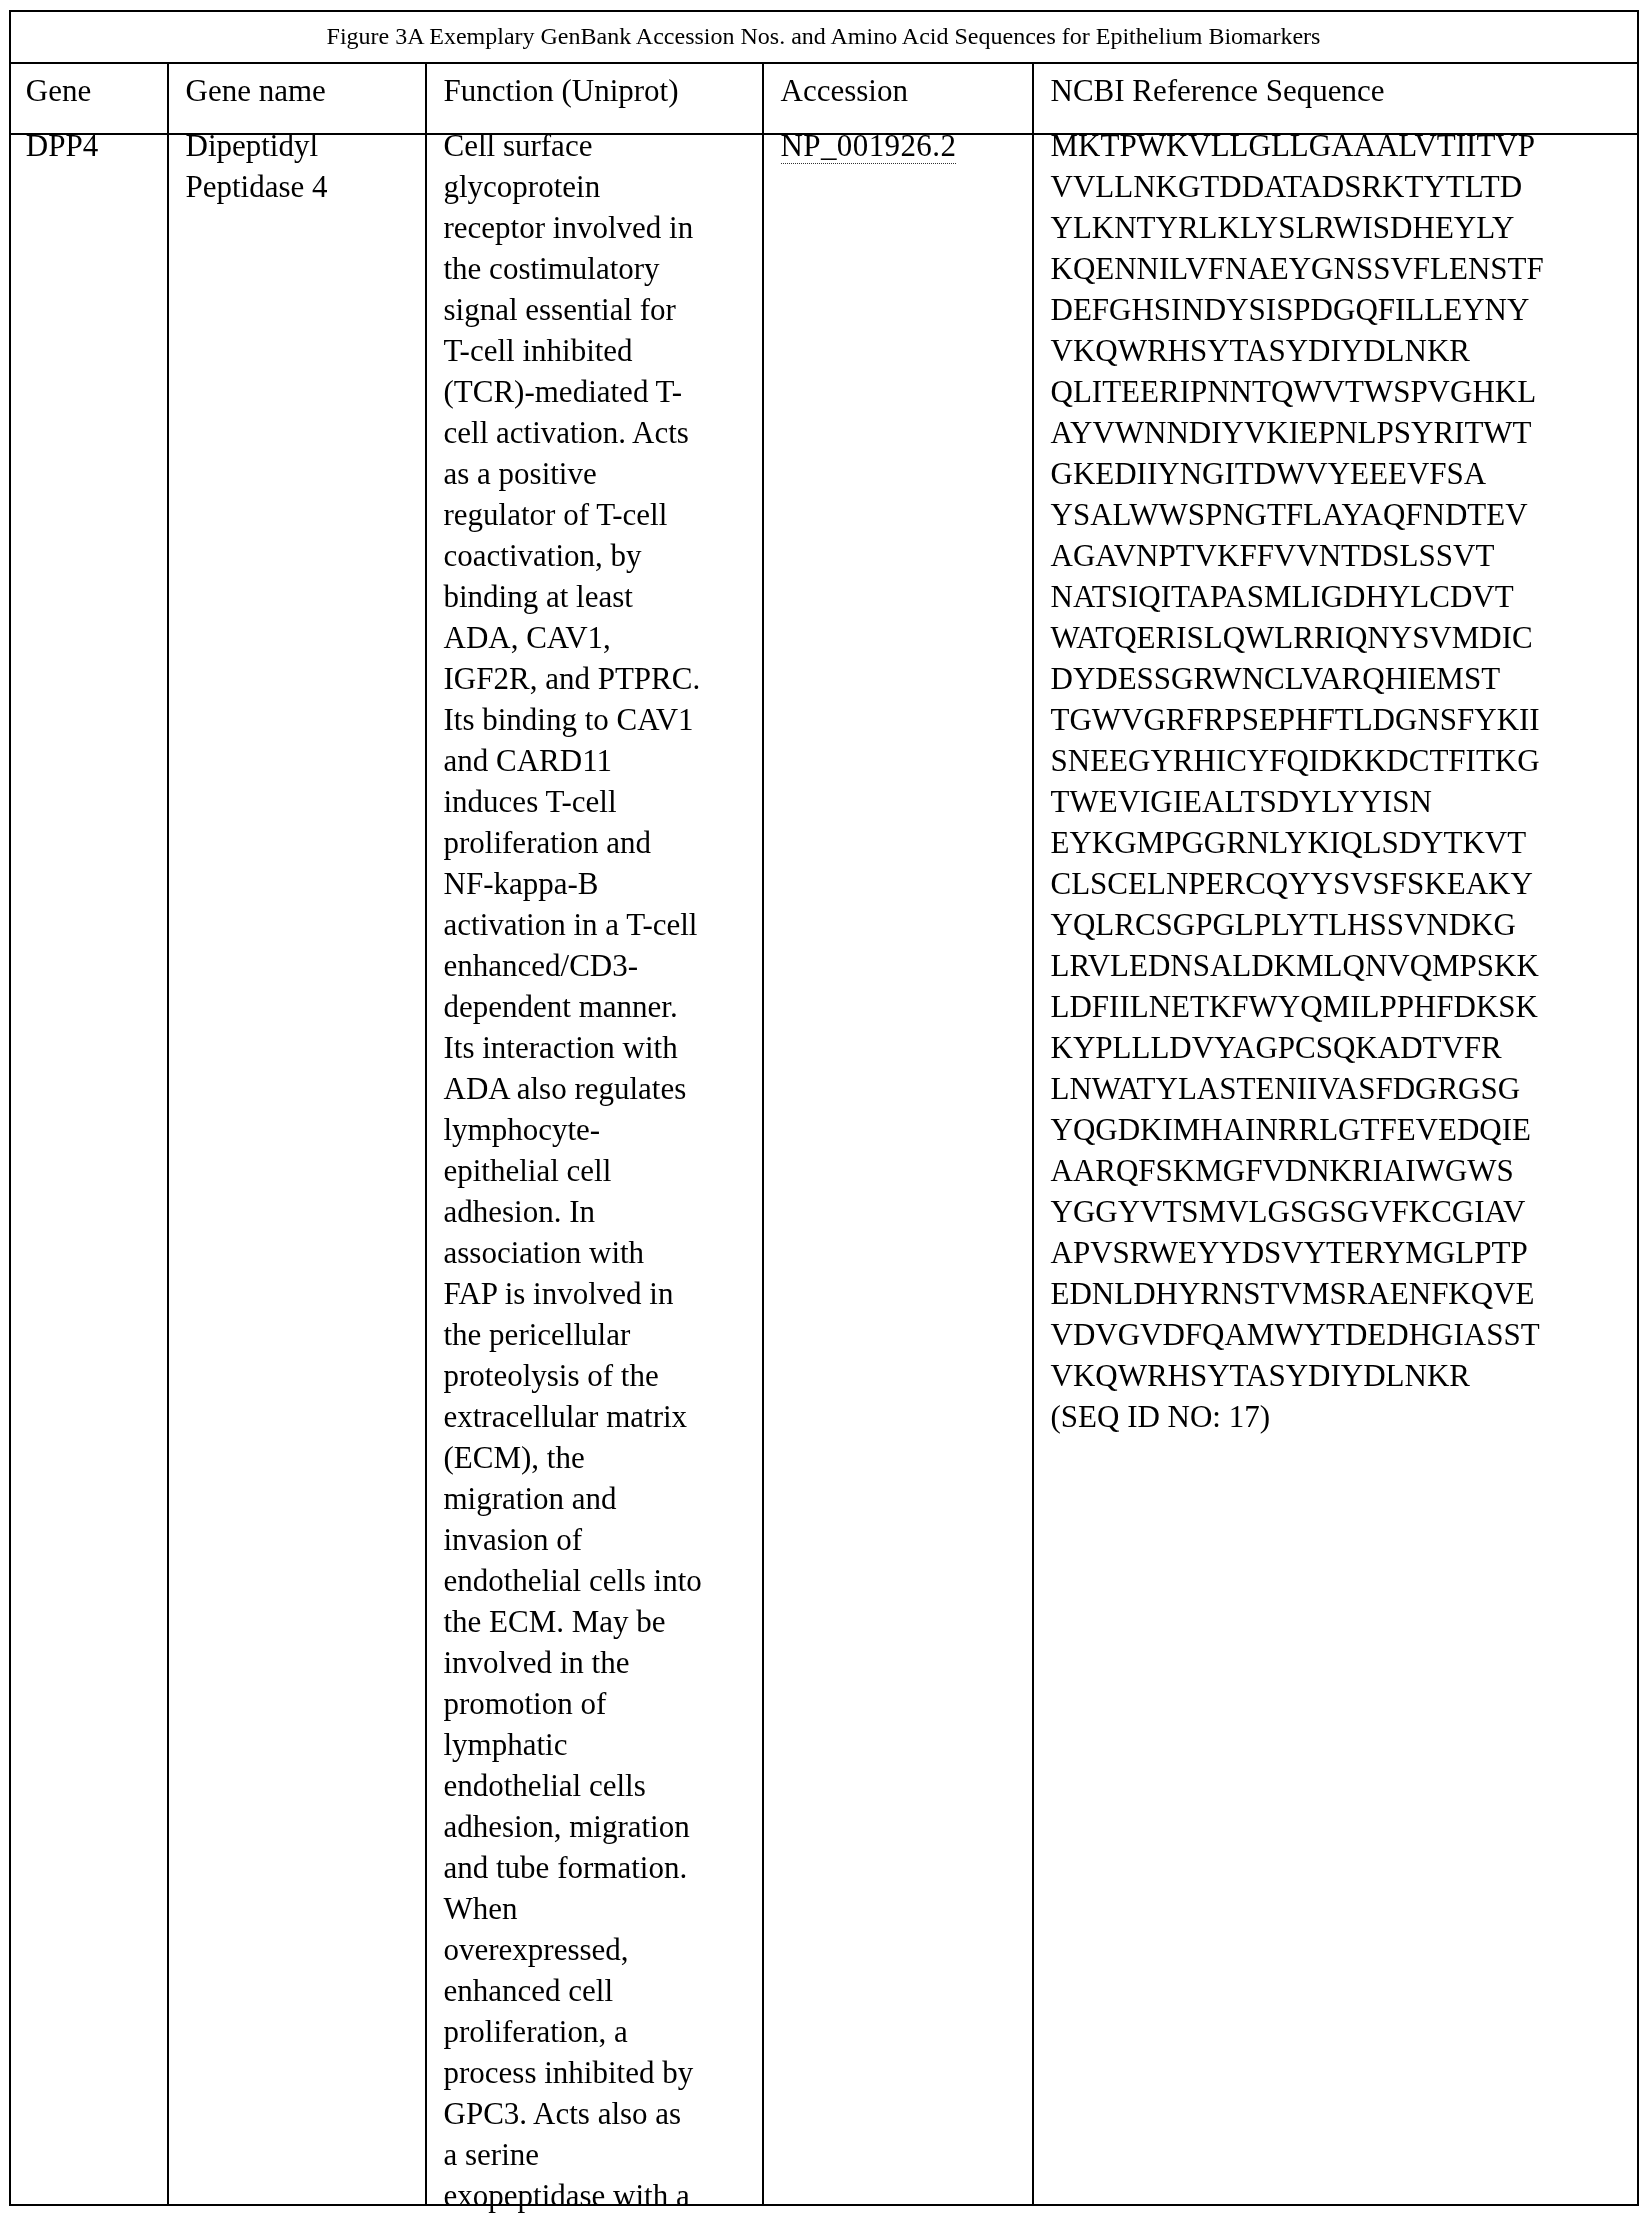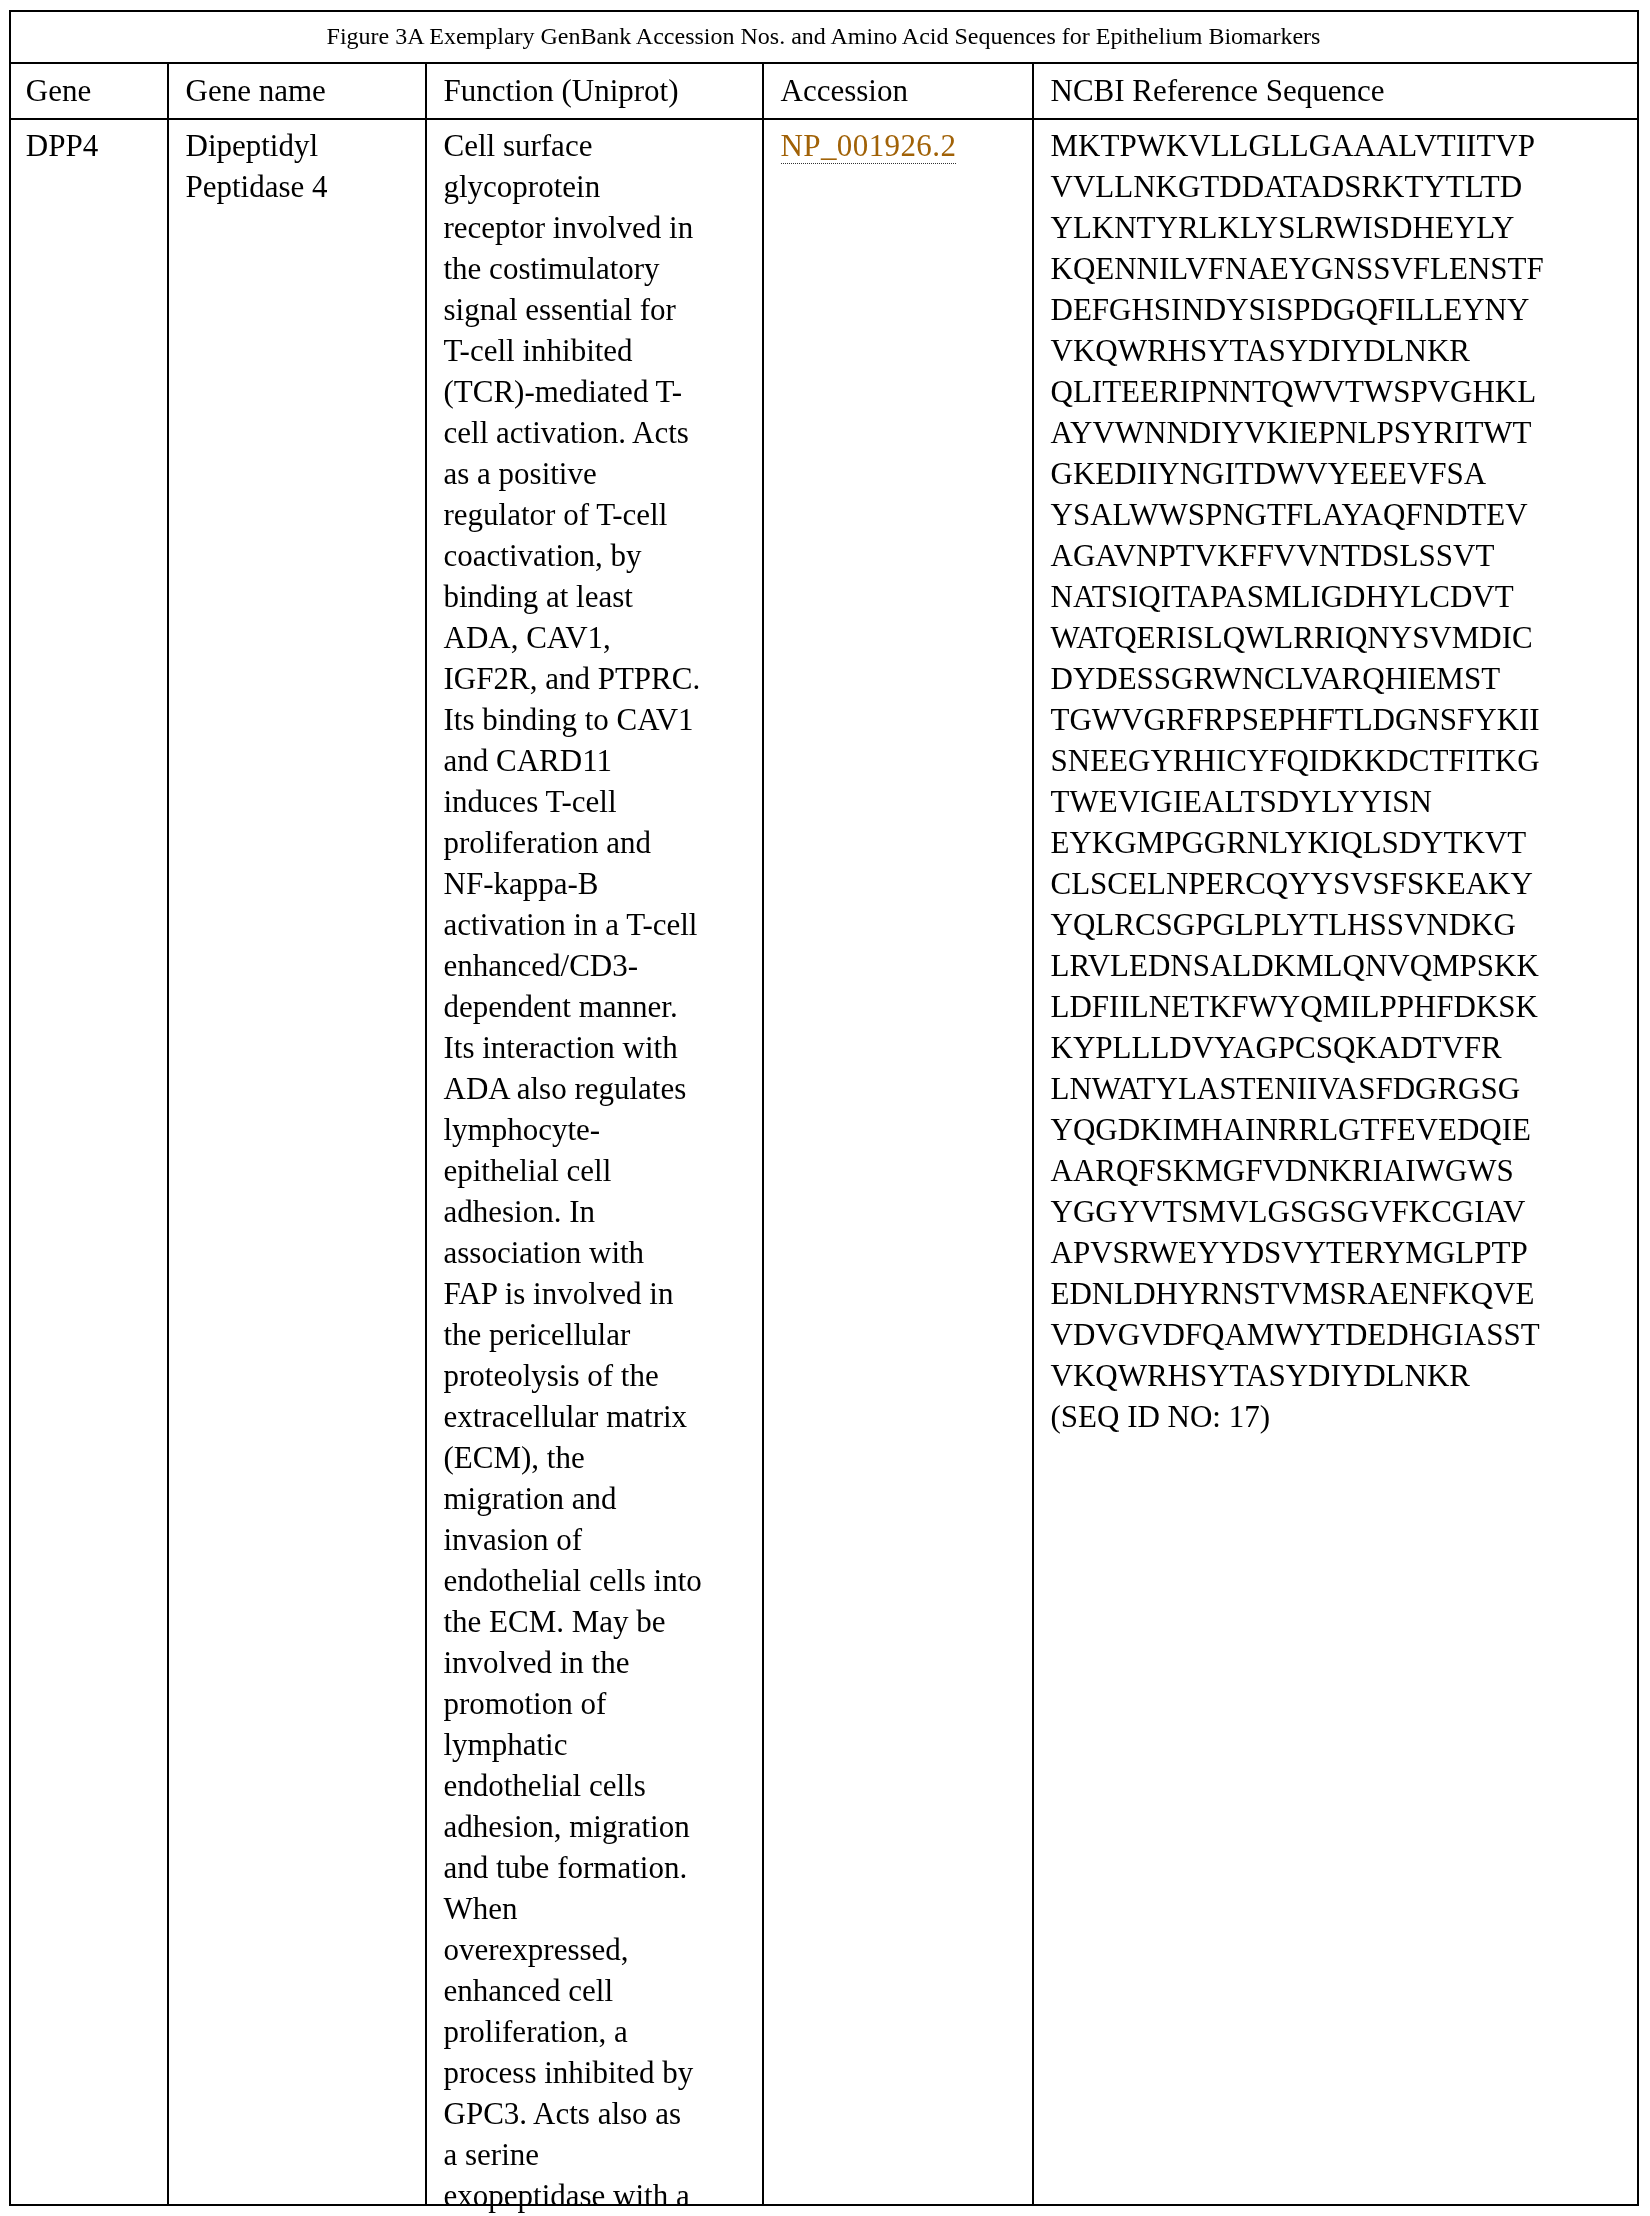--- a/index.html
+++ b/index.html
@@ -32,21 +32,21 @@
       box-sizing: border-box;
       text-align: center;
       font-size: 24px;
       line-height: 49px;
       white-space: nowrap;
     }
     .header-row {
       position: absolute;
       left: 0; right: 0;
       top: 52px;
-      height: 56px;
+      height: 71px;
       border-bottom: 2.6px solid #000;
       box-sizing: border-box;
       padding-left: 30px;
     }
     .body-row {
       position: absolute;
       left: 0; right: 0;
       top: 108px;
       bottom: 0;
     }
@@ -73,21 +73,21 @@
       line-height: 53px;
     }
     .body-row .col {
       padding-top: 5.1px;
     }
     .line {
       display: block;
       height: 41px;
     }
     .accession-link {
-      color: #a16207;
+      color: #000000;
       text-decoration: none;
       border-bottom: 1.7px dotted #333;
       letter-spacing: 0.4px;
       cursor: pointer;
     }
   </style>
 </head>
 <body>
 
 <div class="table">

